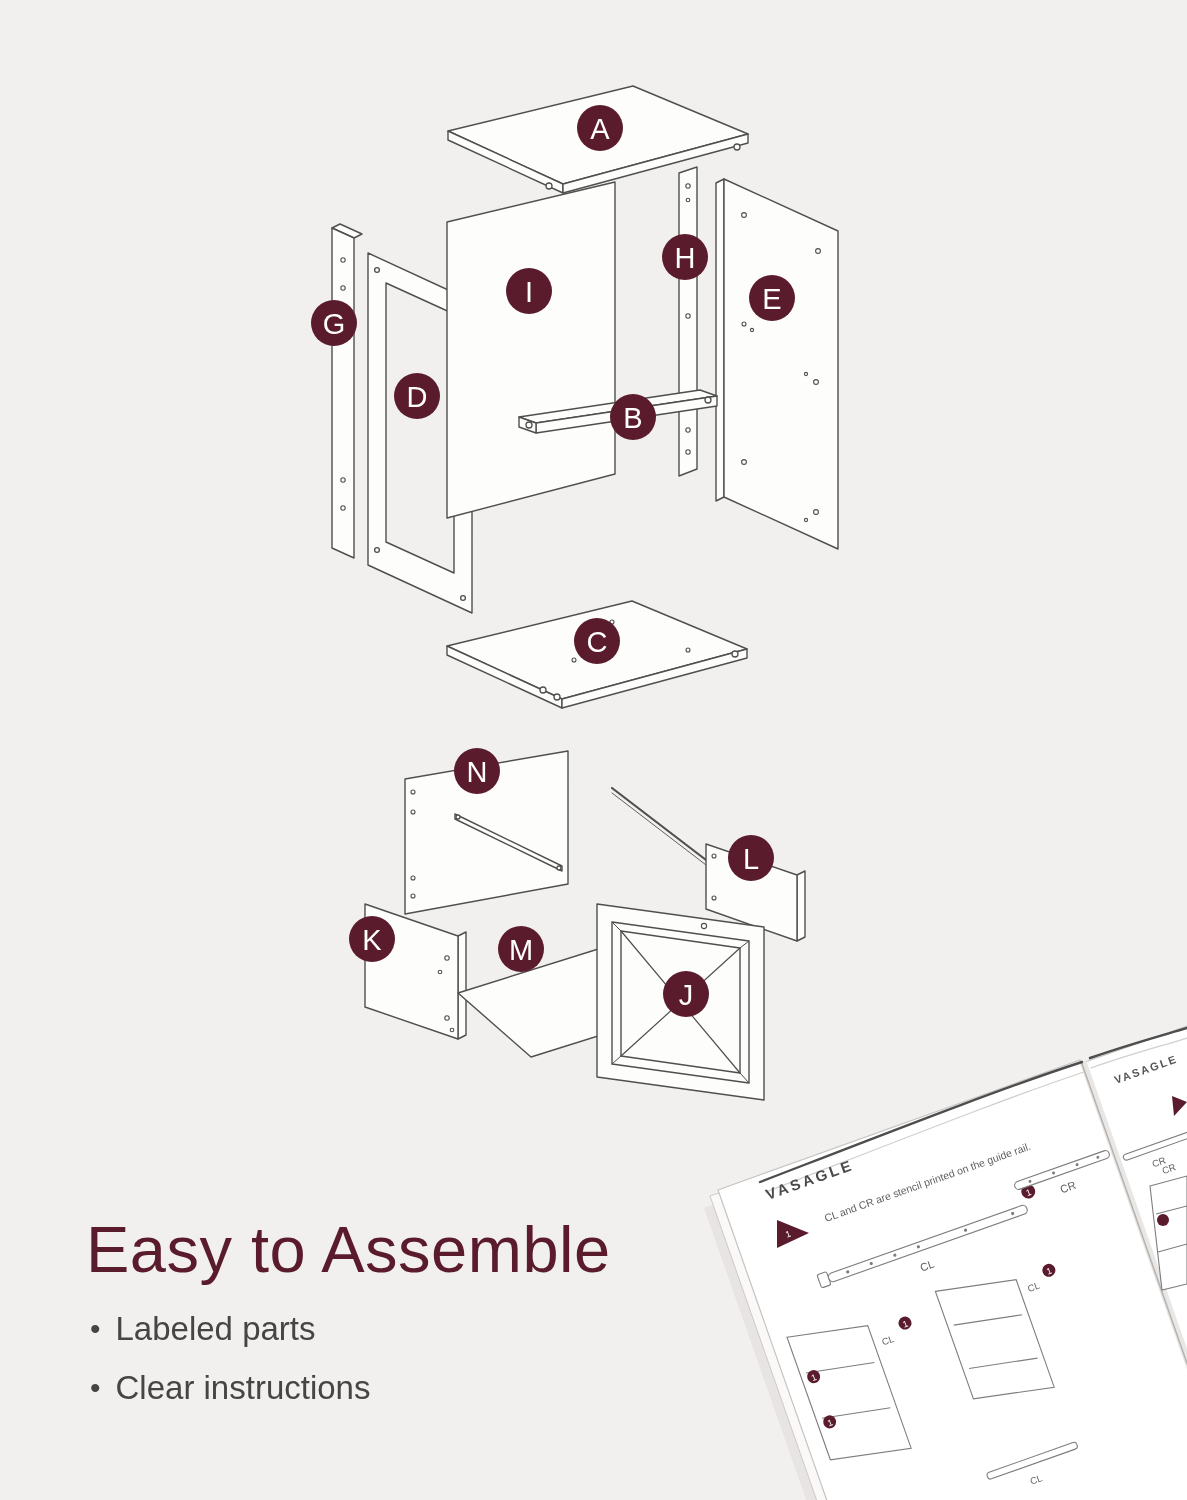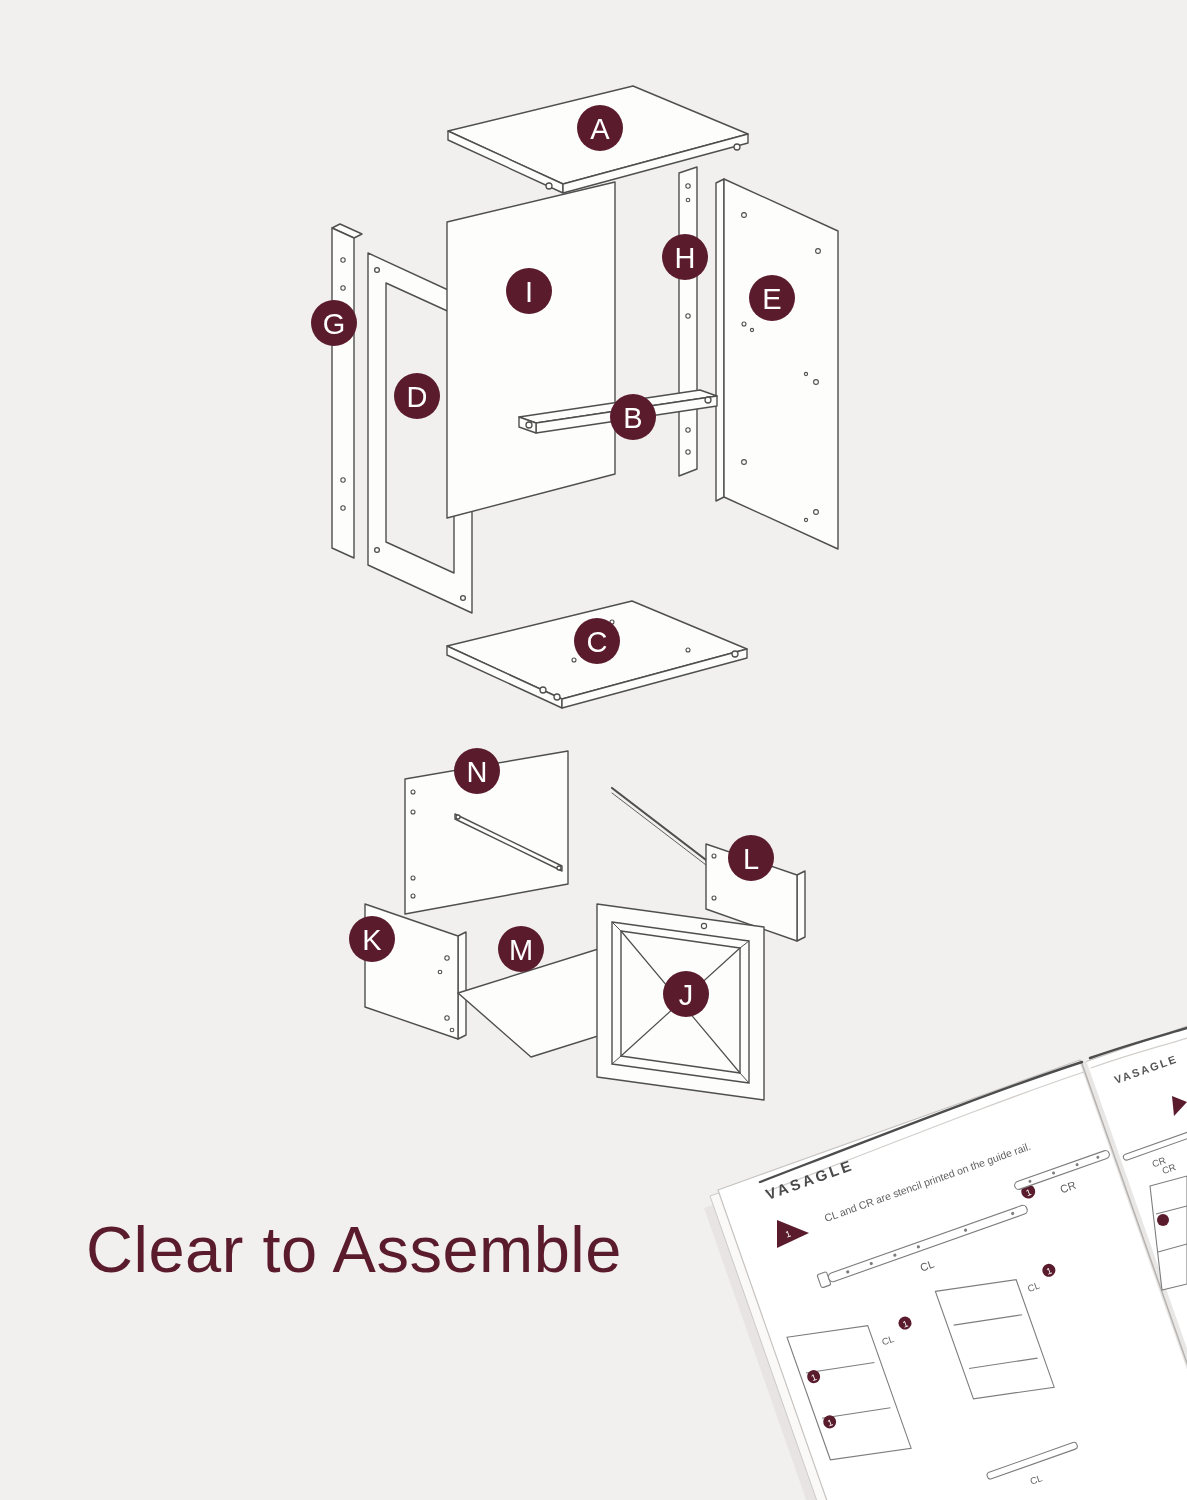--- a/index.html
+++ b/index.html
@@ -346,16 +346,24 @@
     <g>
       <polygon class="mfill" points="1150,1186 1187,1176 1187,1284 1162,1290"></polygon>
       <line class="mink" x1="1156" y1="1214" x2="1187" y2="1206"></line>
       <line class="mink" x1="1158" y1="1252" x2="1187" y2="1244"></line>
       <circle class="mbadge" cx="1163" cy="1220" r="6"></circle>
       <text class="mtext mlabel-sm" x="1170" y="1172" transform="rotate(-19.5 1170 1172)">CR</text>
     </g>
   </g>
 </svg>
 
-<div class="heading">Clear to Assemble</div>
-
-
+<div class="heading">Easy to Assemble</div>
+
+<div class="bullets">
+  <div class="bullet">
+    <span>Labeled parts</span>
+  </div>
+  <div class="bullet">
+    <span>Clear instructions</span>
+  </div>
 </div>
 
+</div>
+
 </body></html>

